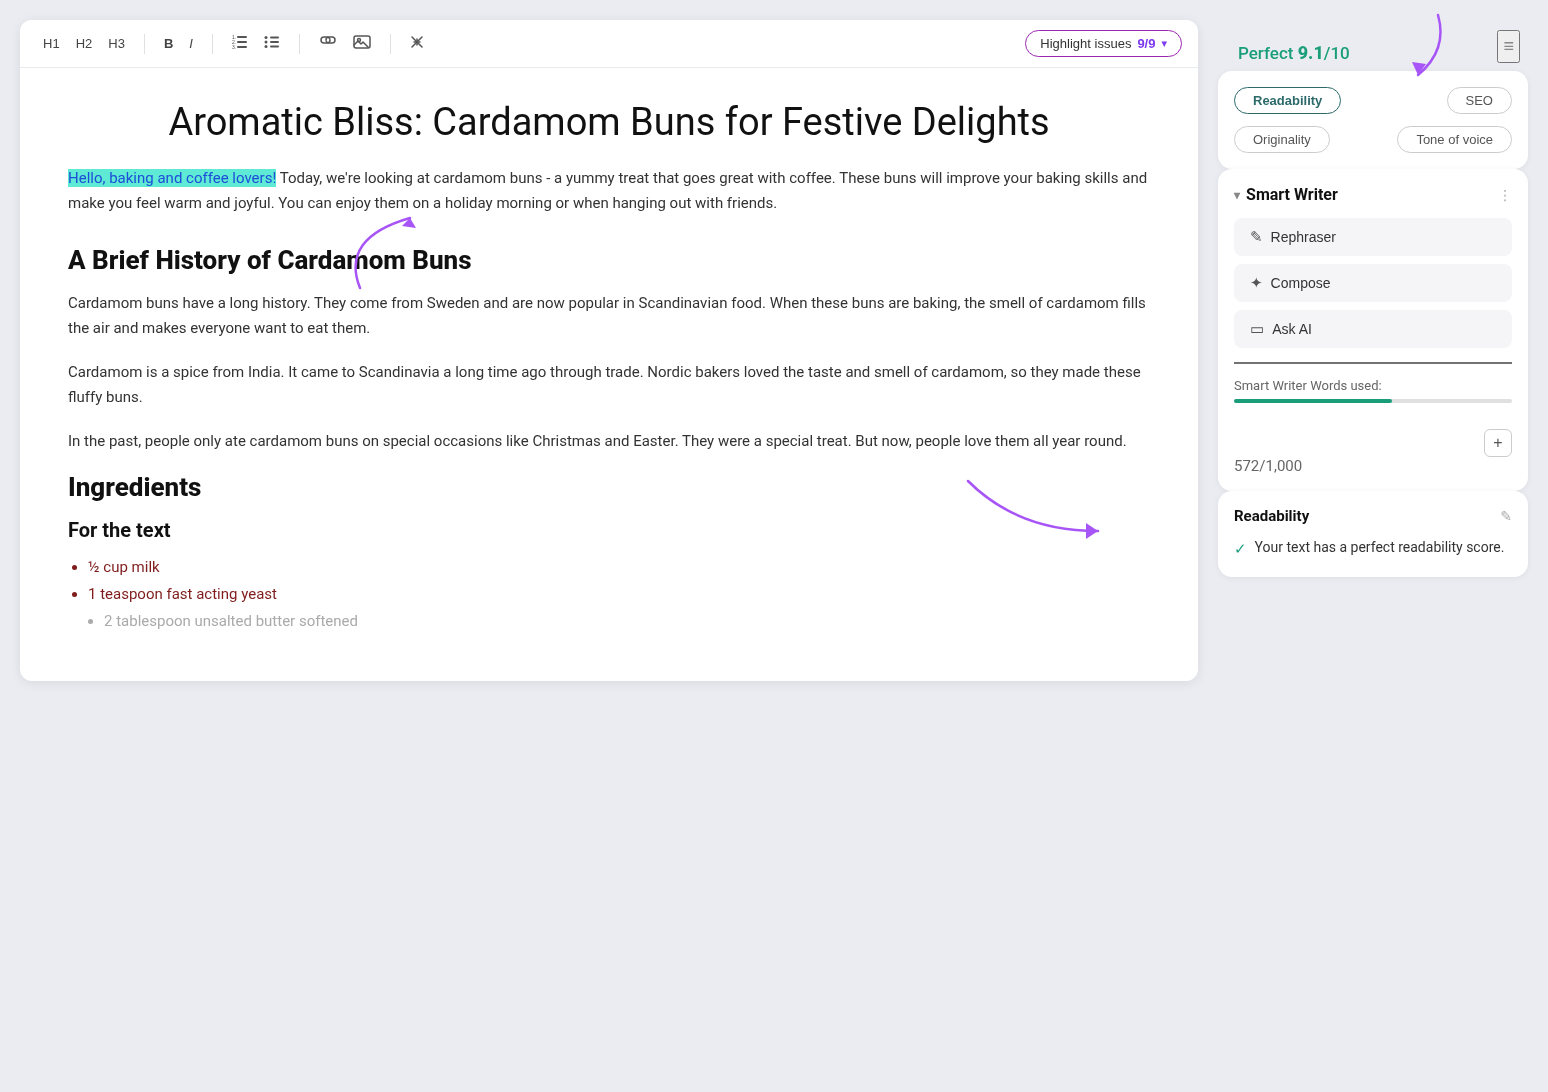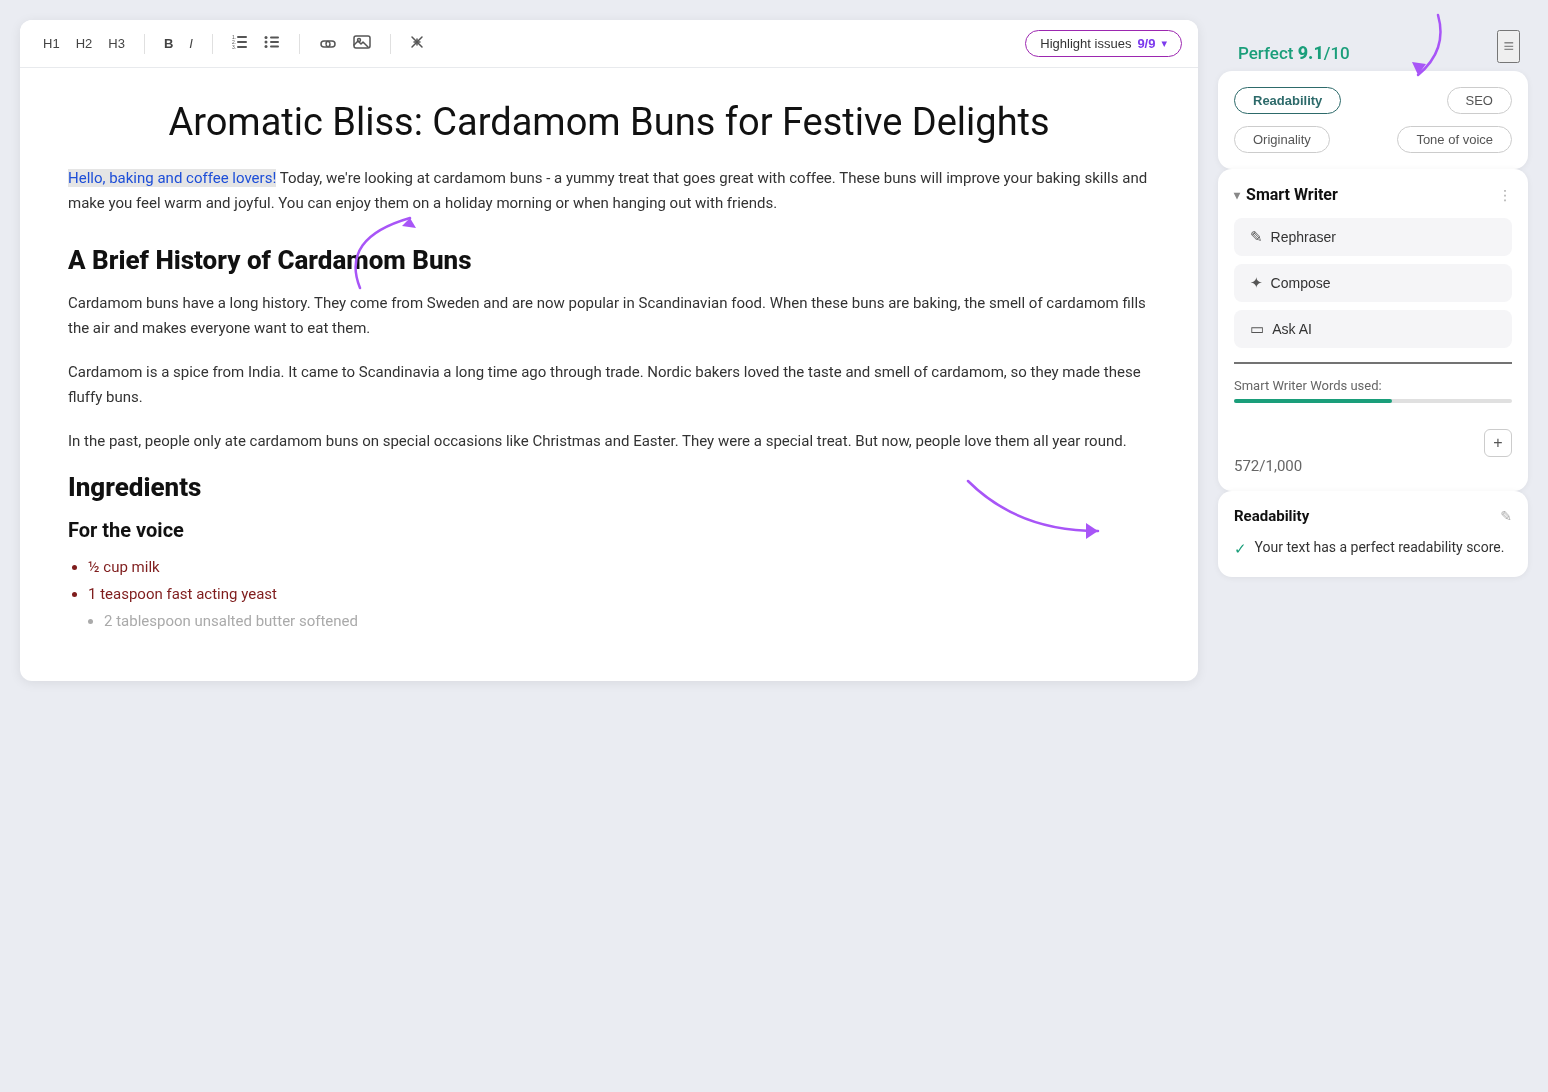--- a/index.html
+++ b/index.html
@@ -27,21 +27,21 @@
       display: flex;
       align-items: center;
       padding: 10px 16px;
       border-bottom: 1px solid #e8eaed;
       gap: 6px;
       background: #fff;
     }
 
     .toolbar-group {
       display: flex;
-      align-items: flex-end;
+      align-items: flex-start;
       gap: 2px;
     }
 
     .toolbar-divider {
       width: 1px;
       height: 20px;
       background: #e0e0e0;
       margin: 0 6px;
     }
 
@@ -97,21 +97,21 @@
     }
 
     .editor-intro {
       font-size: 15px;
       color: #333;
       line-height: 1.7;
       margin-bottom: 28px;
     }
 
     .highlighted-text {
-      background: #e5e5e5;
+      background: #5eead4;
       color: #1d4ed8;
     }
 
     .editor-h2 {
       font-size: 26px;
       font-weight: 800;
       color: #111;
       margin-bottom: 16px;
       margin-top: 8px;
     }
@@ -461,21 +461,21 @@
         </p>
 
         <h2 class="editor-h2">A Brief History of Cardamom Buns</h2>
 
         <p class="editor-para">Cardamom buns have a long history. They come from Sweden and are now popular in Scandinavian food. When these buns are baking, the smell of cardamom fills the air and makes everyone want to eat them.</p>
         <p class="editor-para">Cardamom is a spice from India. It came to Scandinavia a long time ago through trade. Nordic bakers loved the taste and smell of cardamom, so they made these fluffy buns.</p>
         <p class="editor-para">In the past, people only ate cardamom buns on special occasions like Christmas and Easter. They were a special treat. But now, people love them all year round.</p>
 
         <h2 class="editor-h2">Ingredients</h2>
 
-        <h3 class="editor-h3">For the voice</h3>
+        <h3 class="editor-h3">For the text</h3>
 
         <ul class="editor-list">
           <li>½ cup milk</li>
           <li>1 teaspoon fast acting yeast</li>
           <li class="faded">2 tablespoon unsalted butter softened</li>
         </ul>
 
         <svg style="position:absolute;top:140px;left:260px;pointer-events:none;overflow:visible;" width="200" height="100">
           <path d="M80,80 Q60,30 130,10" stroke="#a855f7" stroke-width="2.5" fill="none" stroke-linecap="round"></path>
           <polygon points="130,10 122,18 136,20" fill="#a855f7"></polygon>

